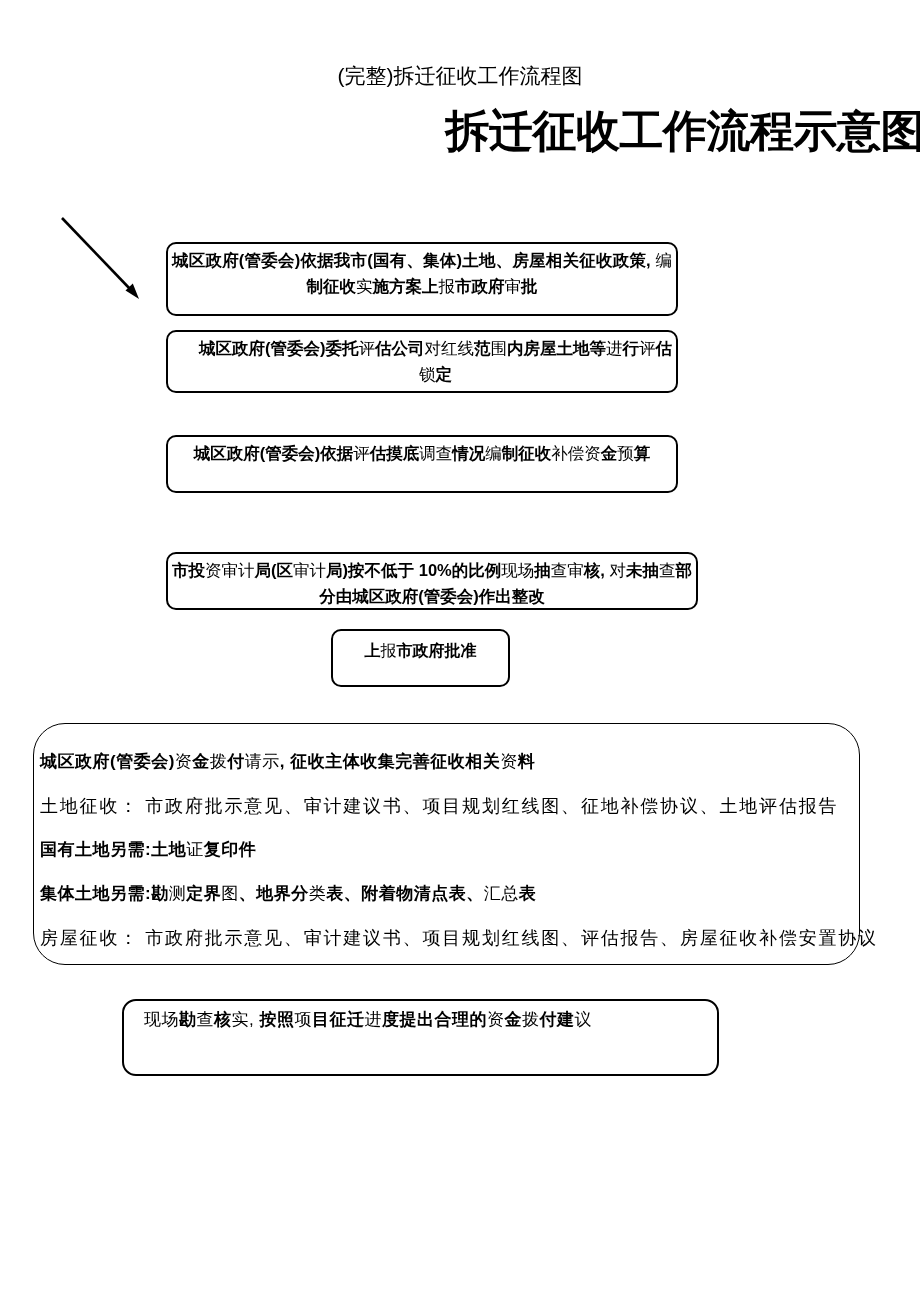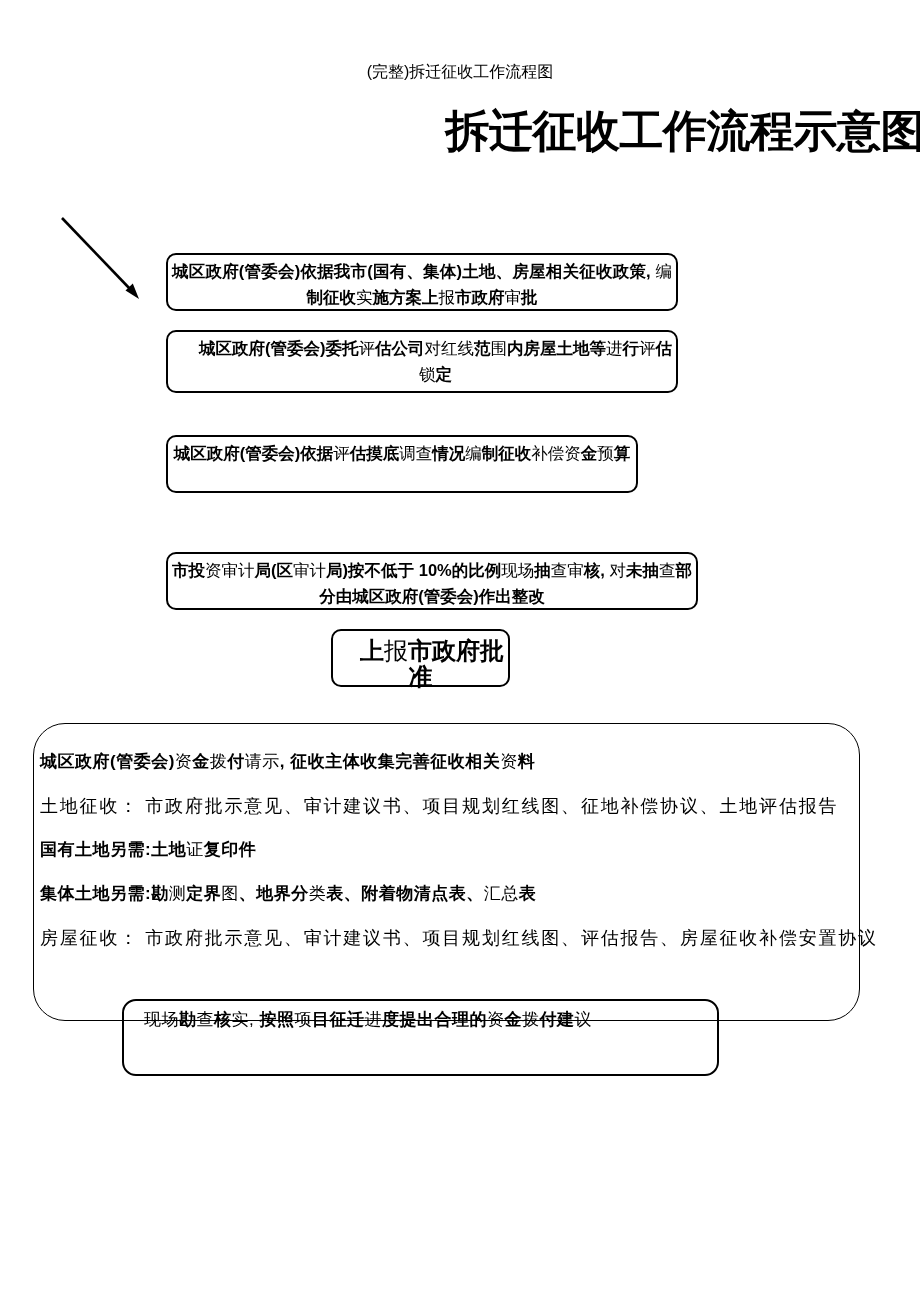--- a/index.html
+++ b/index.html
@@ -6,21 +6,21 @@
   .page{
     position:relative;
     width:920px;height:1302px;
     background:#ffffff;
     font-family:"Liberation Sans","DejaVu Sans",sans-serif;
     color:#000;
     overflow:hidden;
   }
   .doc-header{
     position:absolute;left:0;top:62px;width:920px;
-    text-align:center;font-size:16px;color:#000;
+    text-align:center;font-size:21px;color:#000;
   }
   .doc-title{
     position:absolute;left:0;top:98px;width:920px;margin:4px;
     text-align:right;
     font-family:"Liberation Serif","DejaVu Serif",serif;
     font-size:44px;font-weight:700;letter-spacing:-0.5px;
   }
   .arrow-svg{position:absolute;left:55px;top:210px;}
   .fbox{
     position:absolute;
@@ -30,27 +30,27 @@
     font-size:16.5px;
     line-height:26px;
     padding:3px 4px;
     text-align:justify;
     text-align-last:center;
   }
   .fbox .seg-bold{font-weight:700;}
   .fbox .seg-light{font-weight:400;}
   .seg-bold{font-weight:700;}
   .seg-light{font-weight:400;}
-  #step1{left:166px;top:242px;width:512px;height:58px;margin-top:11px;}
+  #step1{left:166px;top:242px;width:512px;height:74px;}
   #step2{left:166px;top:330px;width:512px;height:63px;padding-left:31px;}
-  #step3{left:166px;top:435px;width:472px;height:58px;}
+  #step3{left:166px;top:435px;width:512px;height:58px;}
   #step4{left:166px;top:552px;width:532px;height:58px;}
-  #step5{left:331px;top:629px;width:179px;height:58px;font-size:24px;padding-top:7px;text-align:right;text-align-last:center;}
+  #step5{left:331px;top:629px;width:179px;height:58px;font-size:16px;padding-top:7px;text-align:left;text-align-last:center;}
   .bigbox{
-    position:absolute;left:33px;top:723px;width:827px;height:298px;
+    position:absolute;left:33px;top:723px;width:827px;height:242px;
     border:1.6px solid #000;border-radius:32px;
     box-sizing:border-box;
     padding:27px 15px 0 6px;
   }
   .bigbox .line{
     white-space:nowrap;
     line-height:22px;
     margin-bottom:22px;
   }
   .bold-line{font-size:17px;letter-spacing:0.5px;}

